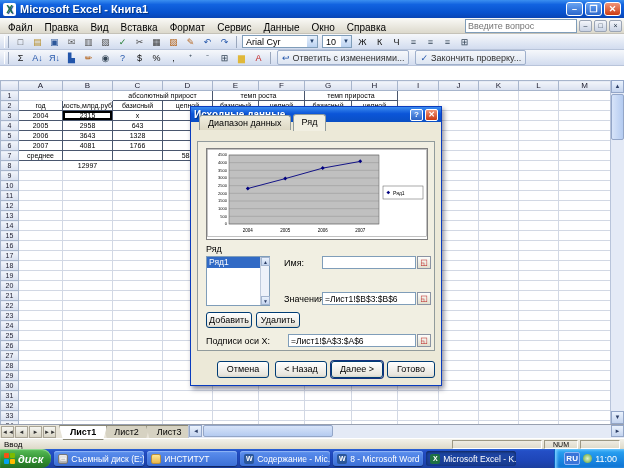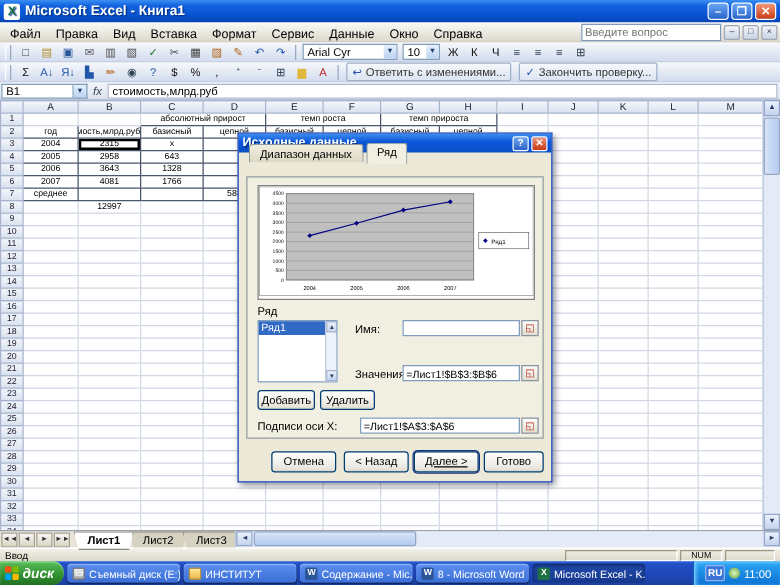--- a/index.html
+++ b/index.html
@@ -163,21 +163,21 @@
   .lsb span{display:block;width:9px;height:9px;font-size:5px;line-height:8px;text-align:center;
     background:linear-gradient(#EAF2FD,#C3D3EE);border:1px solid #A3B4CF;color:#2C3E66;box-sizing:border-box;}
   .lsb .dn{position:absolute;bottom:0;}
   .dfield{position:absolute;height:13px;background:#fff;border:1px solid #7F9DB9;font-size:8.5px;
     padding:0 2px;box-sizing:border-box;font-family:"Liberation Sans",sans-serif;}
   .rangebtn{position:absolute;width:14px;height:13px;background:linear-gradient(#FDFDFB,#E2DFCE);
     border:1px solid #8A93A3;font-size:8px;line-height:11px;text-align:center;color:#B22;box-sizing:border-box;}
   .pbtn{position:absolute;height:16px;background:linear-gradient(#FFFFFF,#E8E6DE 85%,#D8D5C8);
     border:1px solid #003C74;border-radius:3px;font-size:9px;text-align:center;
     line-height:14px;box-sizing:border-box;color:#000;}
-  .pbtn.default{box-shadow:0 0 0 1px #16327F;text-decoration:underline;}
+  .pbtn.default{box-shadow:0 0 0 1px #16327F;}
   .dbottom .pbtn{top:254px;width:52px;height:17px;line-height:15px;}
 </style>
 </head>
 <body>
 
 <div class="screen">
 
   <div class="titlebar">
     <span class="app-icon">X</span>
     <span>Microsoft Excel - Книга1</span>
@@ -219,26 +219,20 @@
     <span class="tsep"></span>
     <span id="tb2-review"><span class="rvbtn">
           <span style="color: rgb(34, 85, 170);">↩</span>
           <span>Ответить с изменениями...</span>
         </span><span class="rvbtn">
           <span style="color: rgb(34, 85, 170);">✓</span>
           <span>Закончить проверку...</span>
         </span></span>
   </div>
 
-  <div class="fbar">
-    <span class="namebox">B1</span>
-    <span class="nb-arr">▼</span>
-    <span class="fx">fx</span>
-    <span class="ftext">стоимость,млрд.руб</span>
-  </div>
 
   <div class="gridwrap">
     <table id="sheet">
         <colgroup>
           <col style="width: 18px;">
           <col style="width: 44px;">
           <col style="width: 50px;">
           <col style="width: 50px;">
           <col style="width: 50px;">
           <col style="width: 46px;">

